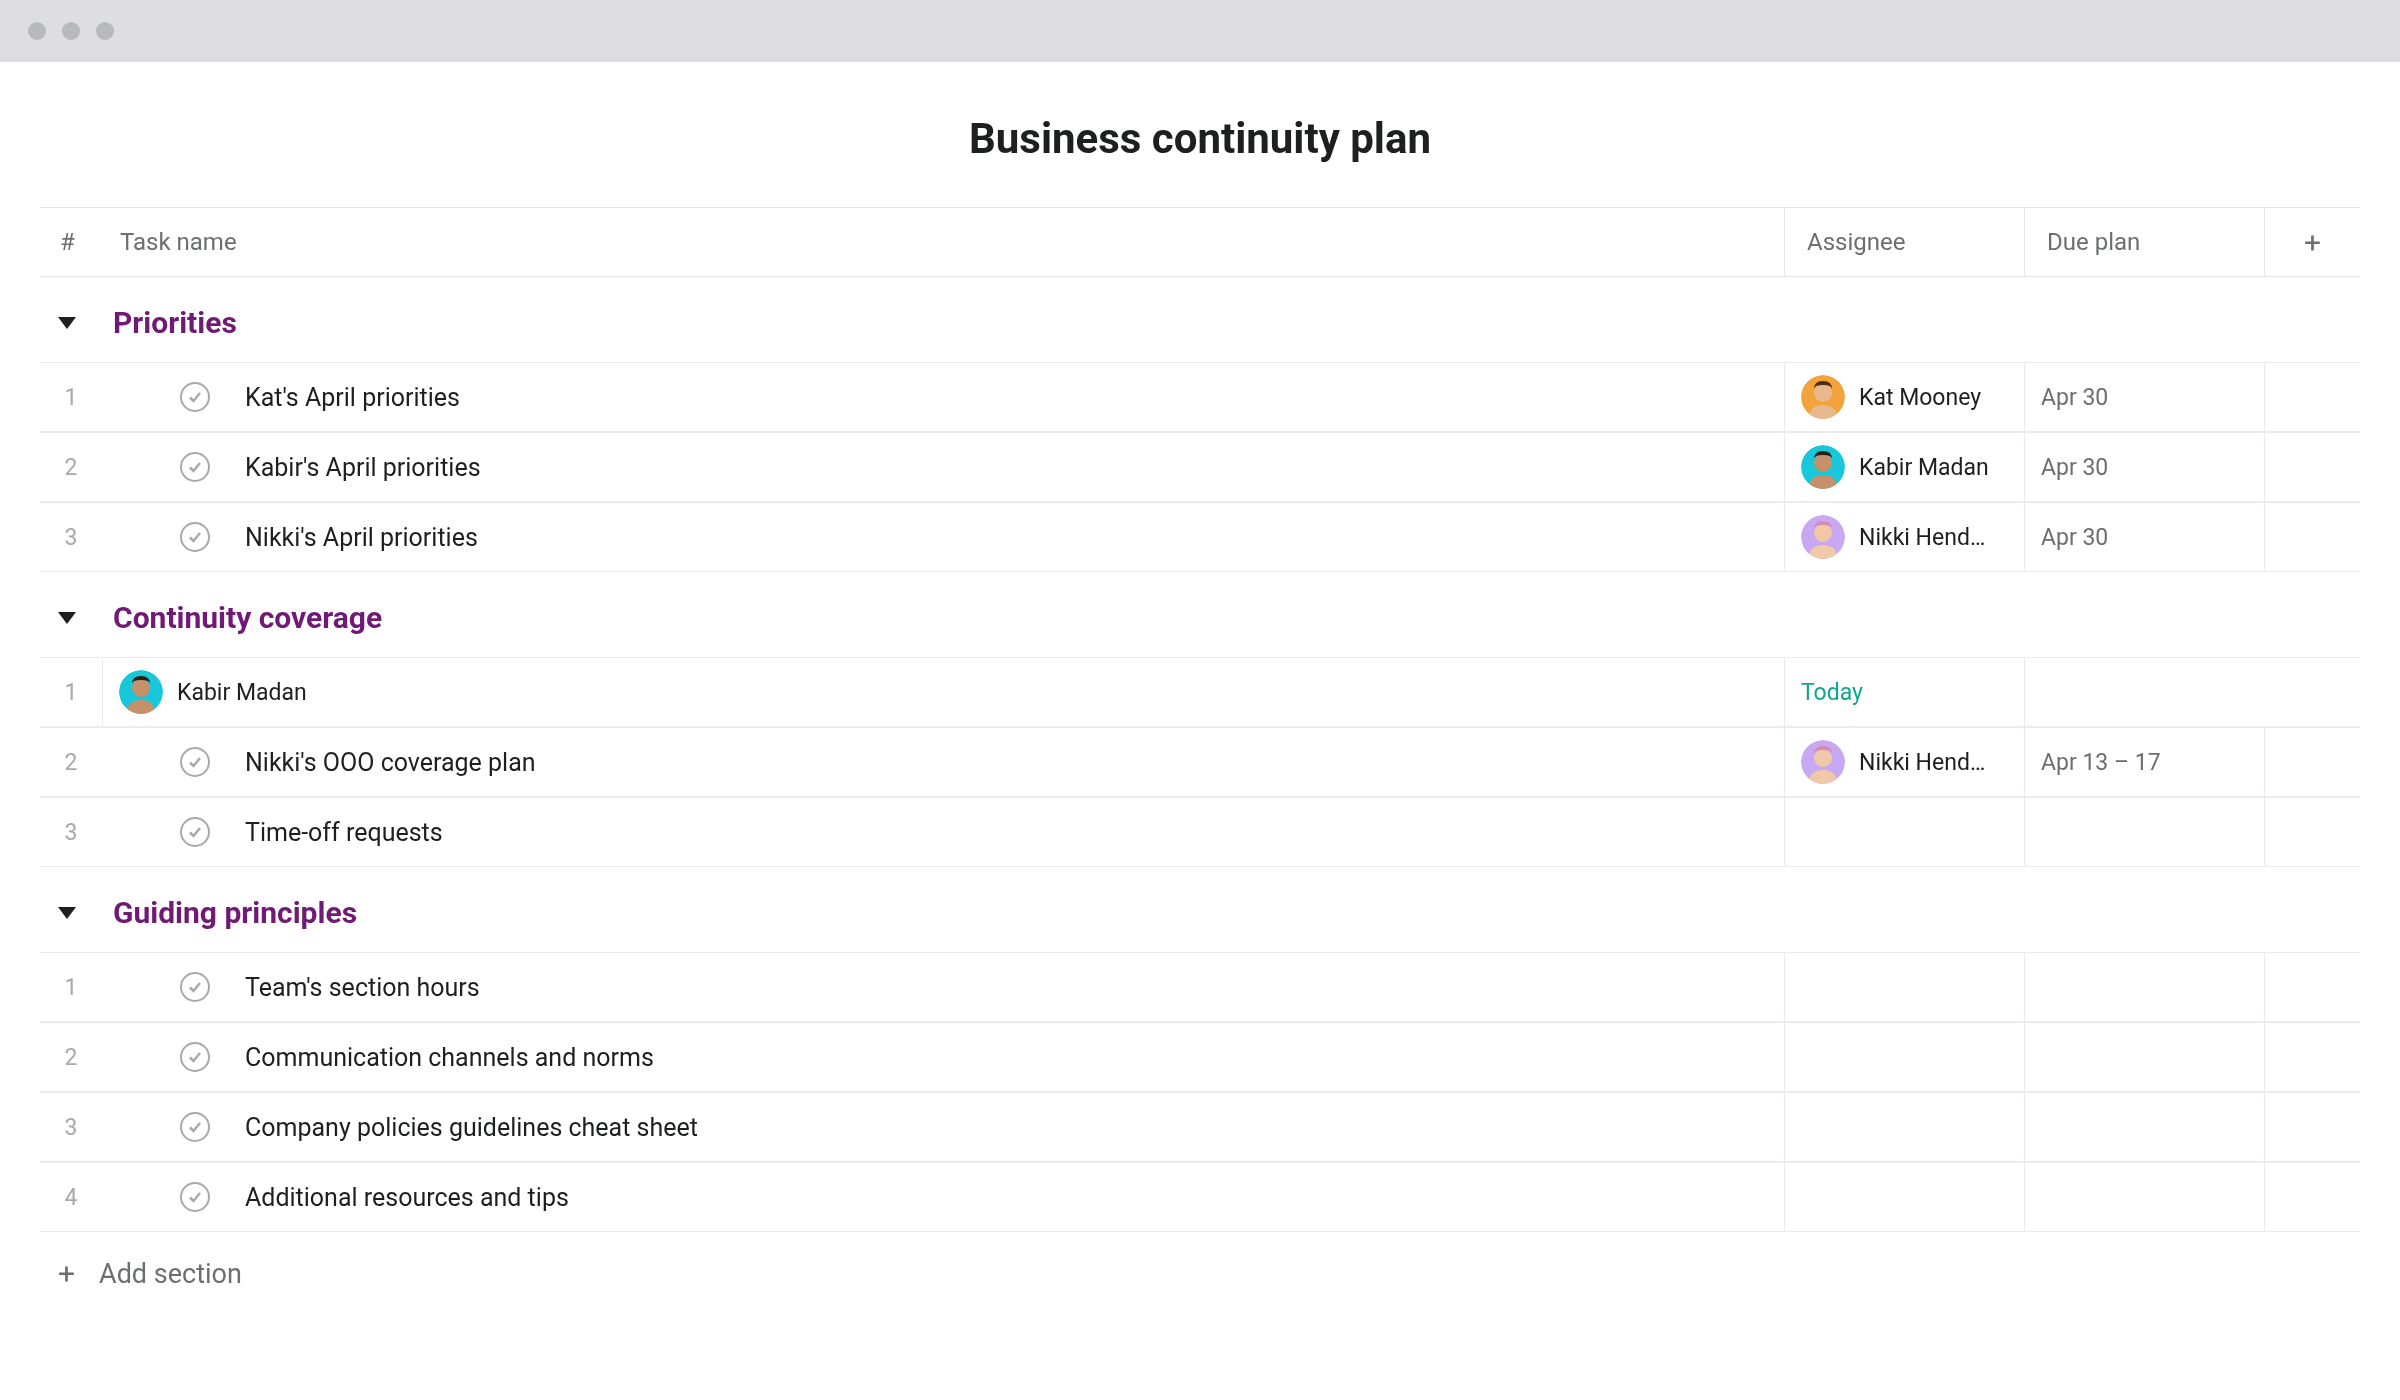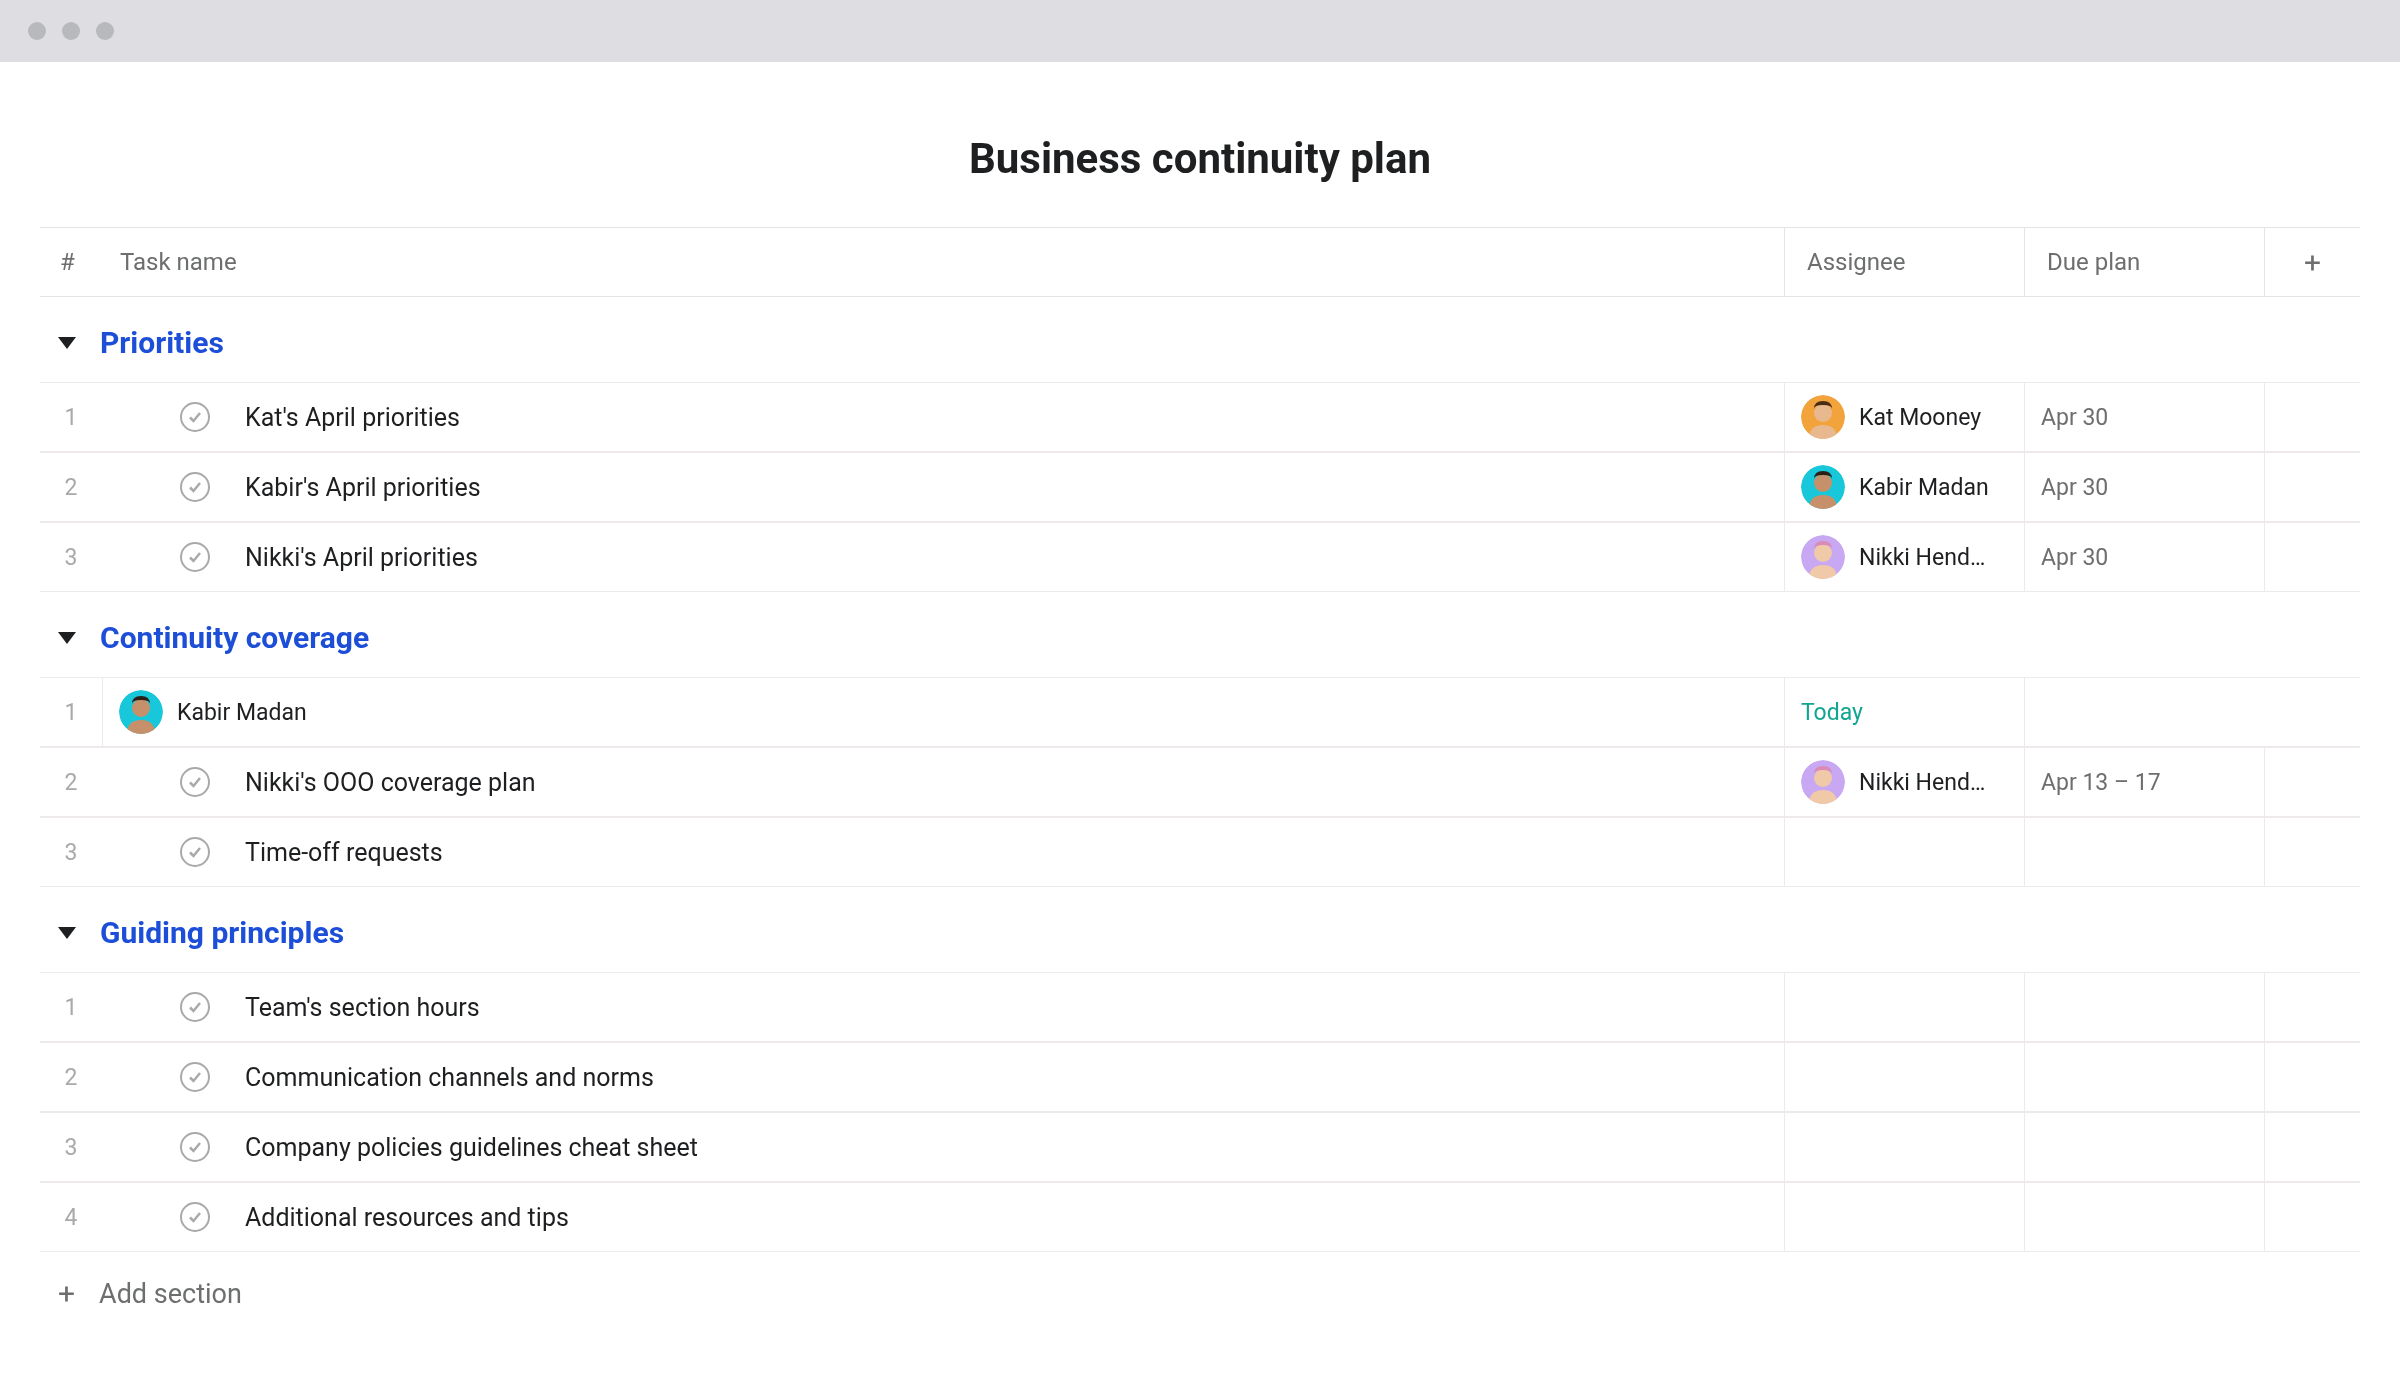--- a/index.html
+++ b/index.html
@@ -30,21 +30,20 @@
 .content {
   padding: 0 40px;
 }
 
 .page-title {
   text-align: center;
   font-size: 42px;
   font-weight: 700;
   padding: 52px 0 44px 0;
   color: #1e1f21;
-  margin-top: 20px;
 }
 
 
 .list {
   width: 100%;
 }
 
 .header-row, .task-row {
   display: grid;
   grid-template-columns: 62px 1fr 240px 240px 96px;
@@ -72,25 +71,25 @@
 .header-row .col-add {
   justify-content: center;
   padding-left: 0;
   font-size: 30px;
   color: #6d6e6f;
 }
 
 .section-header {
   display: flex;
   align-items: center;
-  gap: 24px;
+  gap: 37px;
   padding: 28px 0 22px 18px;
   font-size: 30px;
   font-weight: 700;
-  color: #1d4ed8;
+  color: #701a75;
 }
 .caret {
   width: 0; height: 0;
   border-left: 9px solid transparent;
   border-right: 9px solid transparent;
   border-top: 12px solid #1e1f21;
 }
 
 .task-row {
   height: 70px;

